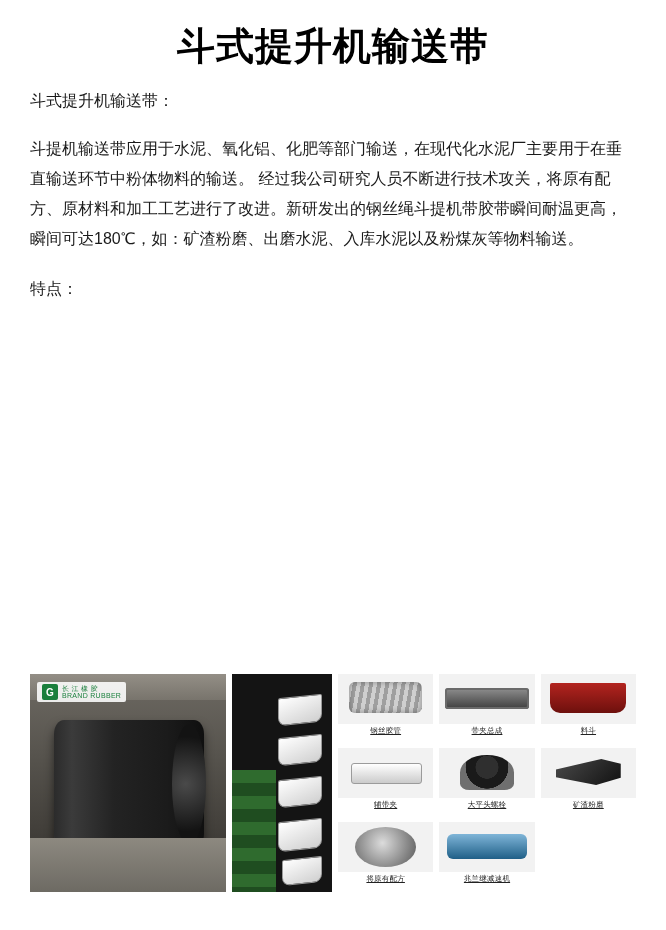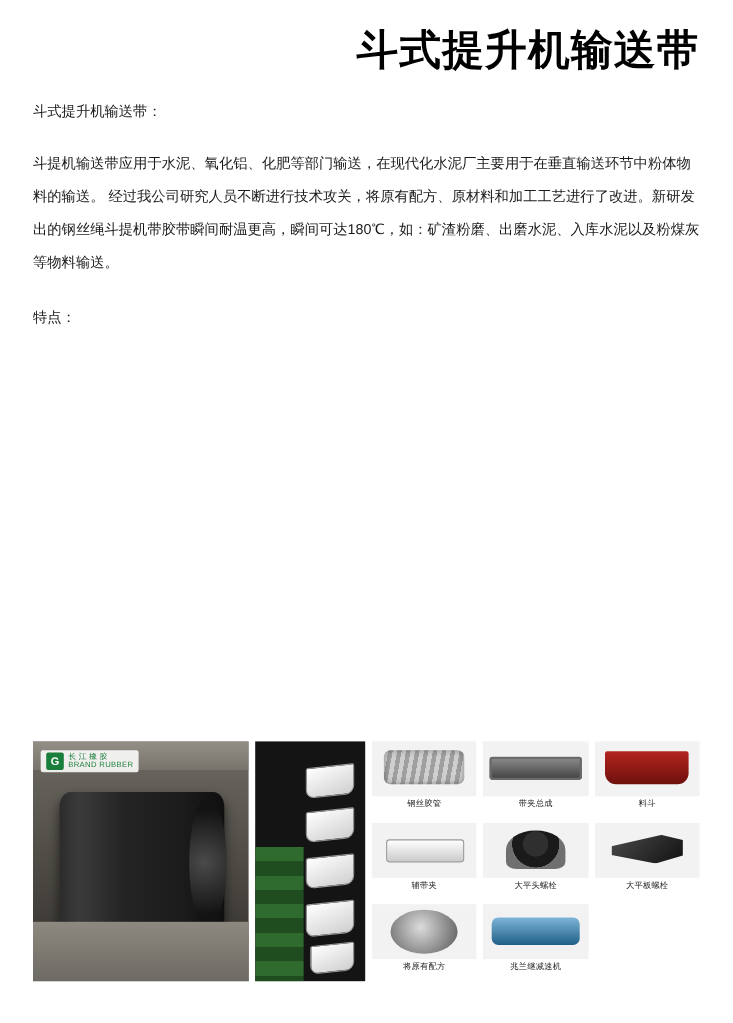--- a/index.html
+++ b/index.html
@@ -17,28 +17,28 @@
   }
   .page {
     width: 666px;
     height: 930px;
     position: relative;
     padding: 0 30px;
   }
   .title {
     font-size: 38px;
     font-weight: bold;
-    text-align: right;
+    text-align: center;
     letter-spacing: 1px;
     margin: 26px 0 18px 0;
     color: #000000;
     line-height: 1.1;
   }
   .body-text {
-    font-size: 13px;
+    font-size: 16px;
     line-height: 30px;
     color: #1a1a1a;
   }
   .para {
     margin: 0 0 20px 0;
   }
   .para.tight {
     margin-bottom: 18px;
   }
   
@@ -152,20 +152,21 @@
     background: #f2f2f2;
     position: relative;
     overflow: hidden;
   }
   .thumb .cap {
     font-size: 7.5px;
     color: #222;
     margin-top: 3px;
     line-height: 1;
     letter-spacing: .2px;
+    text-decoration: underline;
   }
   
   .art-roll { background: linear-gradient(180deg,#efefef 0%, #d9d9d9 45%, #b9b9b9 100%); }
   .art-roll::after {
     content:""; position:absolute; left:12%; top:16%; width:76%; height:62%;
     border-radius:6px;
     background: repeating-linear-gradient(100deg,#cfcfcf 0 4px,#9f9f9f 4px 8px);
     box-shadow: inset 0 0 6px rgba(0,0,0,.35);
   }
   .art-clampbar { background:#efefef; }
@@ -271,21 +272,21 @@
       <div class="thumb">
         <div class="pic art-clip"></div>
         <div class="cap">辅带夹</div>
       </div>
       <div class="thumb">
         <div class="pic art-bolt"></div>
         <div class="cap">大平头螺栓</div>
       </div>
       <div class="thumb">
         <div class="pic art-bolt2"></div>
-        <div class="cap">大平板螺栓</div>
+        <div class="cap">矿渣粉磨</div>
       </div>
       <div class="thumb">
         <div class="pic art-coupler"></div>
         <div class="cap">将原有配方</div>
       </div>
       <div class="thumb">
         <div class="pic art-motor"></div>
         <div class="cap">兆兰继减速机</div>
       </div>
     </div>

